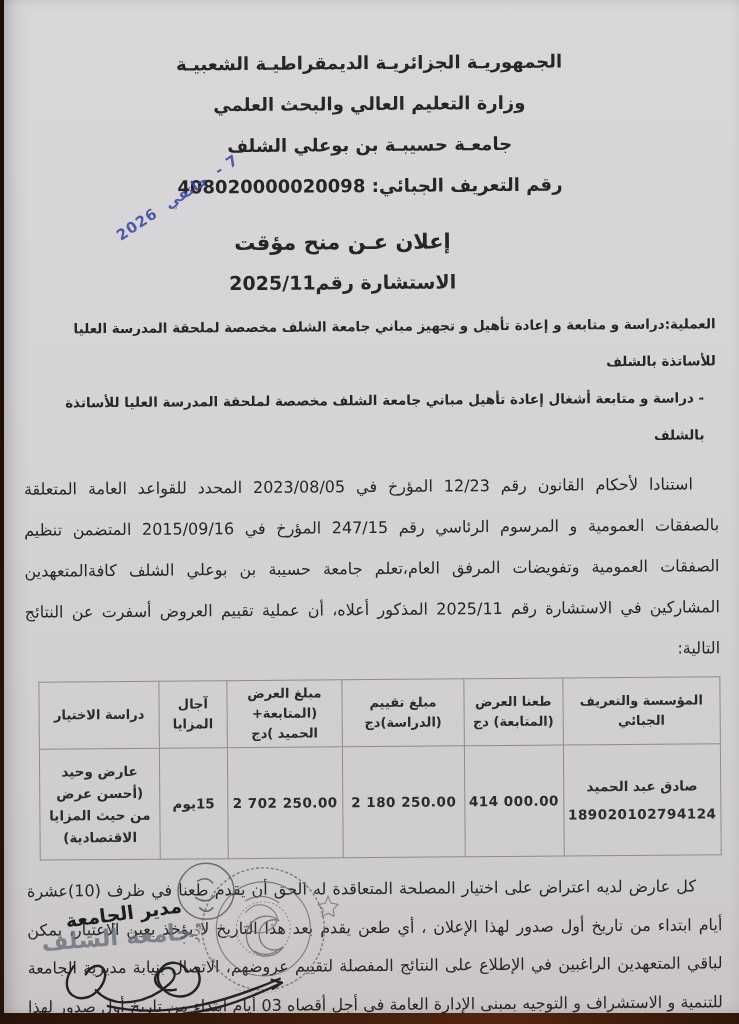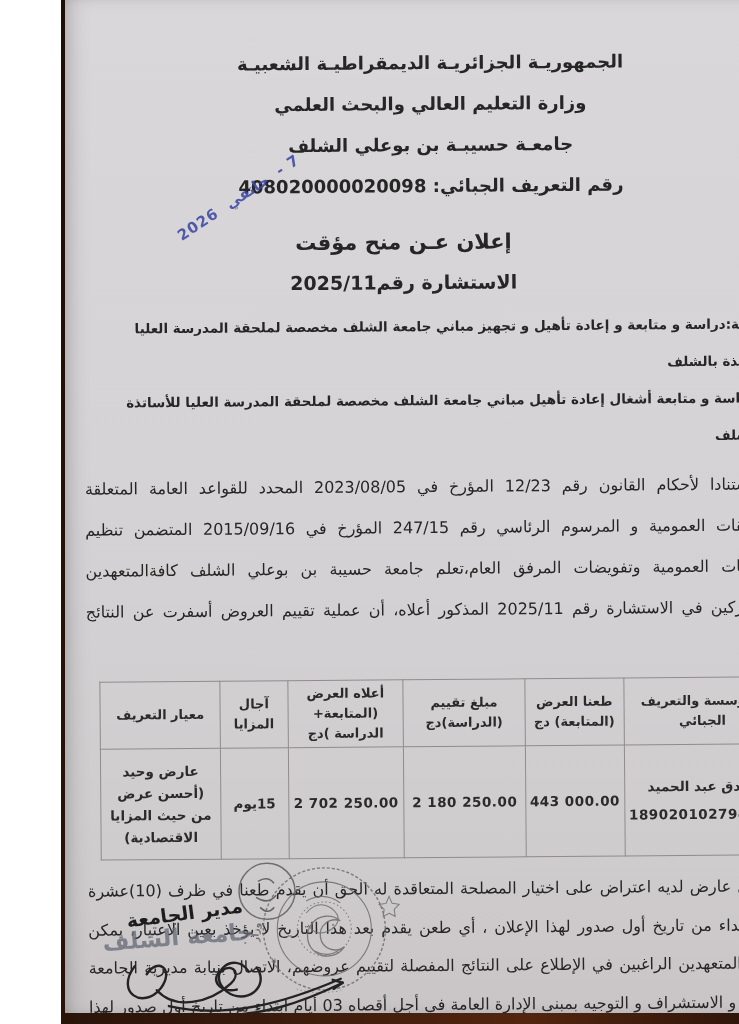--- a/index.html
+++ b/index.html
@@ -1,17 +1,17 @@
 <!DOCTYPE html>
 <html lang="ar" dir="rtl"><head>
 <meta charset="utf-8">
 <style>
   html,body{margin:0;padding:0;width:739px;height:1024px;overflow:hidden;
     font-family:"DejaVu Sans",sans-serif;}
-  .surface{position:relative;width:678px;height:1024px;
+  .surface{position:relative;width:739px;height:1024px;
     background:linear-gradient(100deg,#1d0e06 0%,#35190c 40%,#53250f 75%,#30160a 100%);
     overflow:hidden;}
   .paper{position:absolute;left:4px;top:0;width:737px;height:1013px;
     background:linear-gradient(180deg,#dad7da 0%,#d6d3d6 45%,#cfccce 85%,#c9c5c6 100%);
     box-shadow:inset 12px 0 24px -14px rgba(0,0,0,.35), inset -6px 0 18px -12px rgba(0,0,0,.2);
     overflow:hidden;}
   .content{position:absolute;inset:0;transform:rotate(-0.45deg);color:#262626;}
 
   
   .hdr{margin-top:42px;text-align:center;font-weight:700;font-size:18px;line-height:41px;}
@@ -99,33 +99,33 @@
             <col style="width:123px">
           <col style="width:116px">
             <col style="width:71px">
             <col style="width:128px">
         </colgroup>
         <thead>
           <tr>
             <th>المؤسسة والتعريف الجبائي</th>
             <th>طعنا العرض (المتابعة) دج</th>
             <th>مبلغ تقييم (الدراسة)دج</th>
-            <th>أعلاه العرض (المتابعة+ الدراسة )دج</th>
+            <th>مبلغ العرض (المتابعة+ الحميد )دج</th>
             <th>آجال المزايا</th>
-            <th>معيار التعريف</th>
+            <th>دراسة الاختيار</th>
           </tr>
         </thead>
         <tbody>
           <tr>
             <td>
               <div>صادق عبد الحميد</div>
               <div class="company-id num">189020102794124</div>
             </td>
             <td>
-              <span class="num">443 000.00</span>
+              <span class="num">414 000.00</span>
             </td>
             <td>
               <span class="num">2 180 250.00</span>
             </td>
             <td>
               <span class="num">2 702 250.00</span>
             </td>
             <td>15يوم</td>
             <td>عارض وحيد (أحسن عرض من حيث المزايا الاقتصادية)</td>
           </tr>

